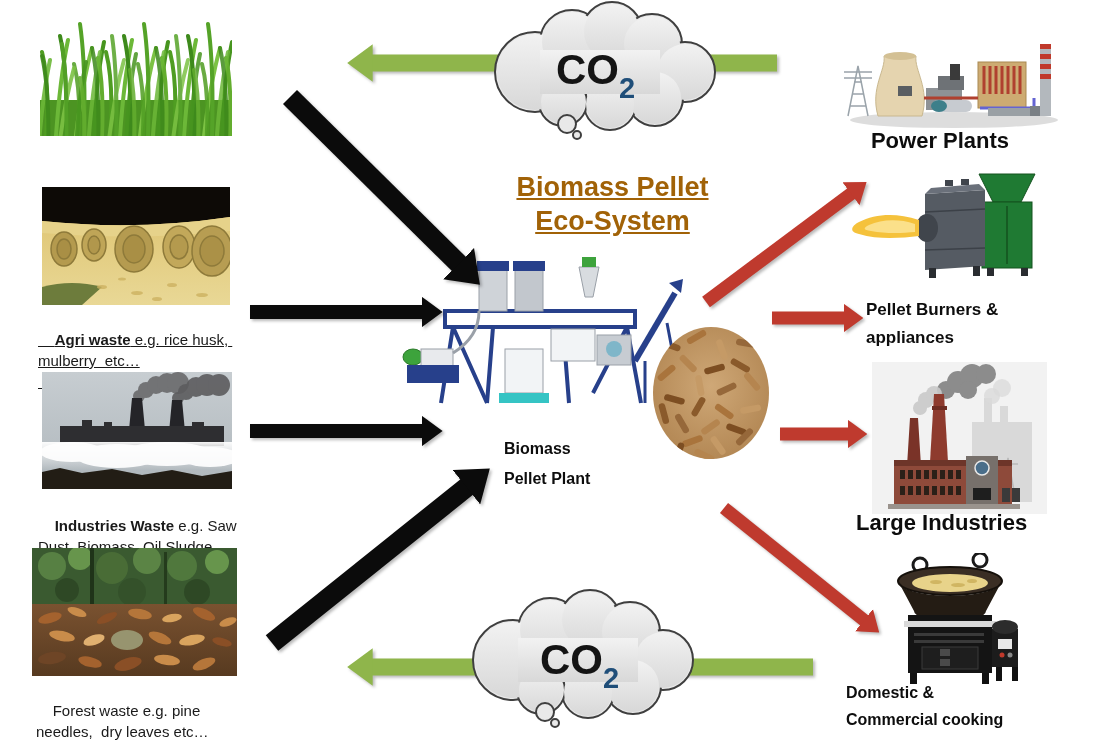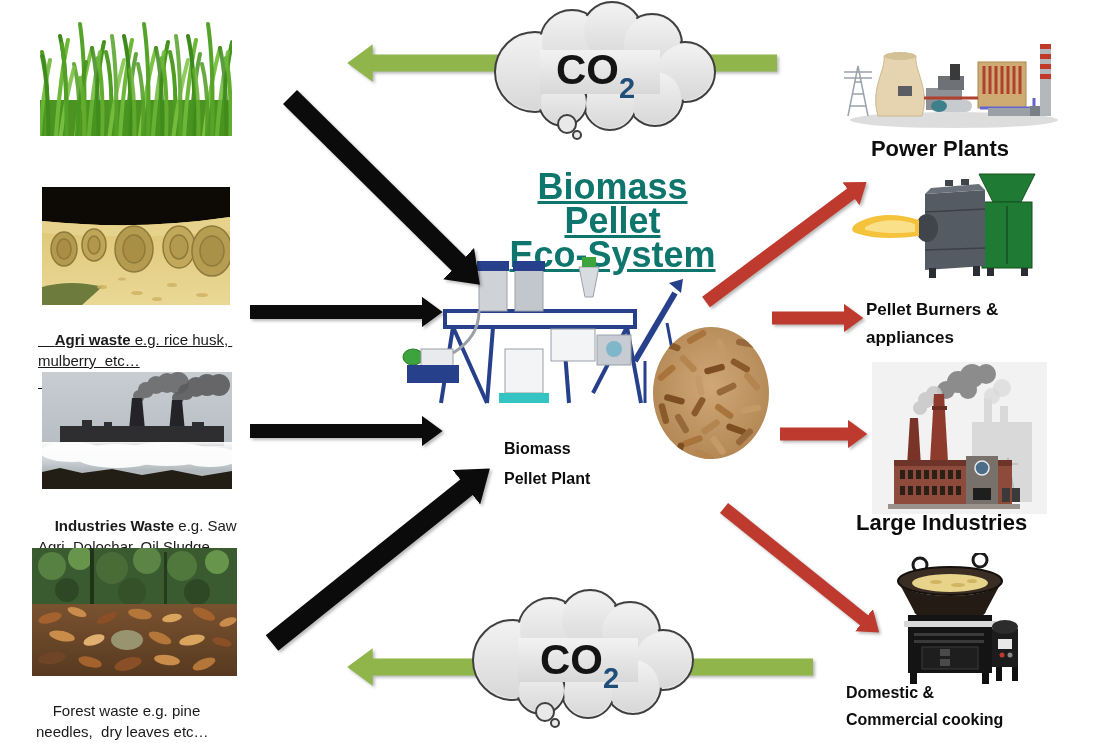--- a/index.html
+++ b/index.html
@@ -2,21 +2,21 @@
 <html style="--arrow_black: #0b0b0b; --arrow_red: #bf3a2e; --arrow_green: #8fb54b; --cloud_fill: #e9e9e9; --cloud_stroke: #3f3f3f; --co2_subscript: #1f4e79; --text: #111111;"><head>
 <meta charset="utf-8">
 <style>
   html,body{margin:0;padding:0;background:#fff;}
   #canvas{position:relative;width:1100px;height:743px;background:#fff;overflow:hidden;
           font-family:"Liberation Sans",sans-serif;color:var(--text,#111);}
   .abs{position:absolute;}
   .src-label{font-size:15px;line-height:21px;white-space:pre-wrap;color:#1a1a1a;}
   .src-label .b{font-weight:bold;}
   .dest-label{font-weight:bold;color:#0d0d0d;}
-  .title{font-weight:bold;font-size:36px;line-height:34px;text-align:center;color:#0f766e;}
+  .title{font-weight:bold;font-size:27px;line-height:34px;text-align:center;color:#a16207;}
   .title span{text-decoration:underline;}
   .plant-label{font-weight:bold;font-size:16px;line-height:30px;color:#0d0d0d;}
   svg{display:block;}
   .arrow-black{stroke:var(--arrow_black);}
   .arrow-red{stroke:var(--arrow_red);}
   .arrow-green{stroke:var(--arrow_green);}
   .head-black{fill:var(--arrow_black);}
   .head-red{fill:var(--arrow_red);}
   .head-green{fill:var(--arrow_green);}
   .shadowed{filter:drop-shadow(2px 2px 1.5px rgba(0,0,0,.28));}
@@ -126,21 +126,21 @@
       <g fill="#ffffff" opacity="0.92">
         <ellipse cx="30" cy="80" rx="32" ry="10"></ellipse>
           <ellipse cx="75" cy="84" rx="42" ry="12"></ellipse>
         <ellipse cx="125" cy="82" rx="45" ry="12"></ellipse>
           <ellipse cx="168" cy="85" rx="30" ry="10"></ellipse>
       </g>
       <path d="M0,100 L18,96 L40,101 L70,97 L100,103 L130,98 L160,104 L190,99 L190,117 L0,117 Z" fill="#221d15"></path>
     </svg>
   </div>
   <div class="abs src-label" style="left:38px;top:494px;width:205px;">
-    <span class="b">Industries Waste</span><span> e.g. Saw Agri, Dolochar, Oil Sludge</span>
+    <span class="b">Industries Waste</span><span> e.g. Saw Dust, Biomass, Oil Sludge</span>
   </div>
 
   <div class="abs" style="left:32px;top:548px;">
     <svg width="205" height="128" viewBox="0 0 205 128">
       <defs>
         <linearGradient id="litterG" x1="0" y1="0" x2="0" y2="1">
           <stop offset="0" stop-color="#7a5230"></stop>
             <stop offset="1" stop-color="#573a20"></stop>
         </linearGradient>
       </defs>
@@ -300,21 +300,21 @@
       <rect x="202" y="16" width="11" height="72" fill="#b3b8bd"></rect>
       <g fill="#c0392b">
         <rect x="202" y="16" width="11" height="5"></rect>
           <rect x="202" y="26" width="11" height="5"></rect>
         <rect x="202" y="36" width="11" height="5"></rect>
           <rect x="202" y="46" width="11" height="5"></rect>
       </g>
       <rect x="192" y="78" width="10" height="10" fill="#7a8085"></rect>
     </svg>
   </div>
-  <div class="abs dest-label" style="left:840px;top:128px;width:200px;text-align:center;font-size:22px;margin-top:8px;">Power Plants</div>
+  <div class="abs dest-label" style="left:840px;top:128px;width:200px;text-align:center;font-size:22px;">Power Plants</div>
 
   <div class="abs" style="left:845px;top:172px;">
     <svg width="192" height="128" viewBox="0 0 192 128">
       <polygon points="134,2 190,2 176,30 148,30" fill="#1f7a33" stroke="#14521f"></polygon>
       <rect x="137" y="30" width="50" height="66" fill="#1f7a33" stroke="#14521f"></rect>
       <path d="M162,34 V92" stroke="#14521f" stroke-width="1.5"></path>
       <polygon points="80,22 140,18 140,94 80,98" fill="#555b63"></polygon>
       <polygon points="80,22 140,18 134,12 86,16" fill="#6a707a"></polygon>
       <path d="M80,40 L140,37 M80,78 L140,76" stroke="#3c4148" stroke-width="1.5"></path>
       <ellipse cx="82" cy="56" rx="11" ry="14" fill="#40454c"></ellipse>

